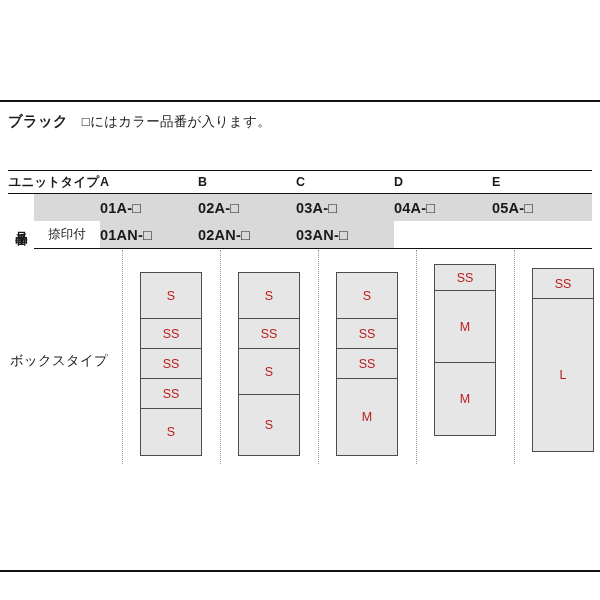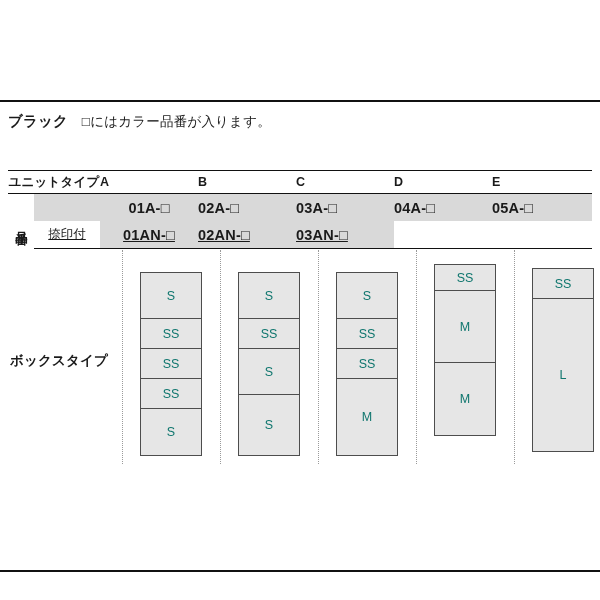--- a/index.html
+++ b/index.html
@@ -120,32 +120,31 @@
   .pn-cell {
     font-size: 14.5px;
     font-weight: bold;
     padding-left: 6px;
     background: #d9d9d9;
     border-left: 1px dotted #808080;
     letter-spacing: 0.2px;
   }
   .pn-cell.first {
     border-left: 0;
-    text-align: center;
-  }
-  .pn-row-bottom td { border-bottom: 1.5px solid #111; text-decoration: underline; }
+  }
+  .pn-row-bottom td { border-bottom: 1.5px solid #111; }
   .pn-mid-sep { border-bottom: 1px solid #111; }
 
   
   .boxtype-label {
     position: absolute;
     left: 10px;
     top: 352px;
     font-size: 13.5px;
-    font-weight: bold;
+    font-weight: normal;
     letter-spacing: 0.2px;
     text-align: center;
   }
 
   .box-area {
     position: absolute;
     left: 8px;
     top: 254px;
     width: 584px;
     height: 316px;
@@ -166,21 +165,21 @@
     border: 1px solid #4d4d4d;
     box-sizing: border-box;
   }
   .box-cell {
     box-sizing: border-box;
     border-bottom: 1px solid #4d4d4d;
     display: flex;
     align-items: center;
     justify-content: center;
     font-size: 12.5px;
-    color: #0f766e;
+    color: #b91c1c;
   }
   .box-cell:last-child {
     border-bottom: 0;
   }
 </style>
 </head>
 <body>
 
 <div class="sheet">
 

